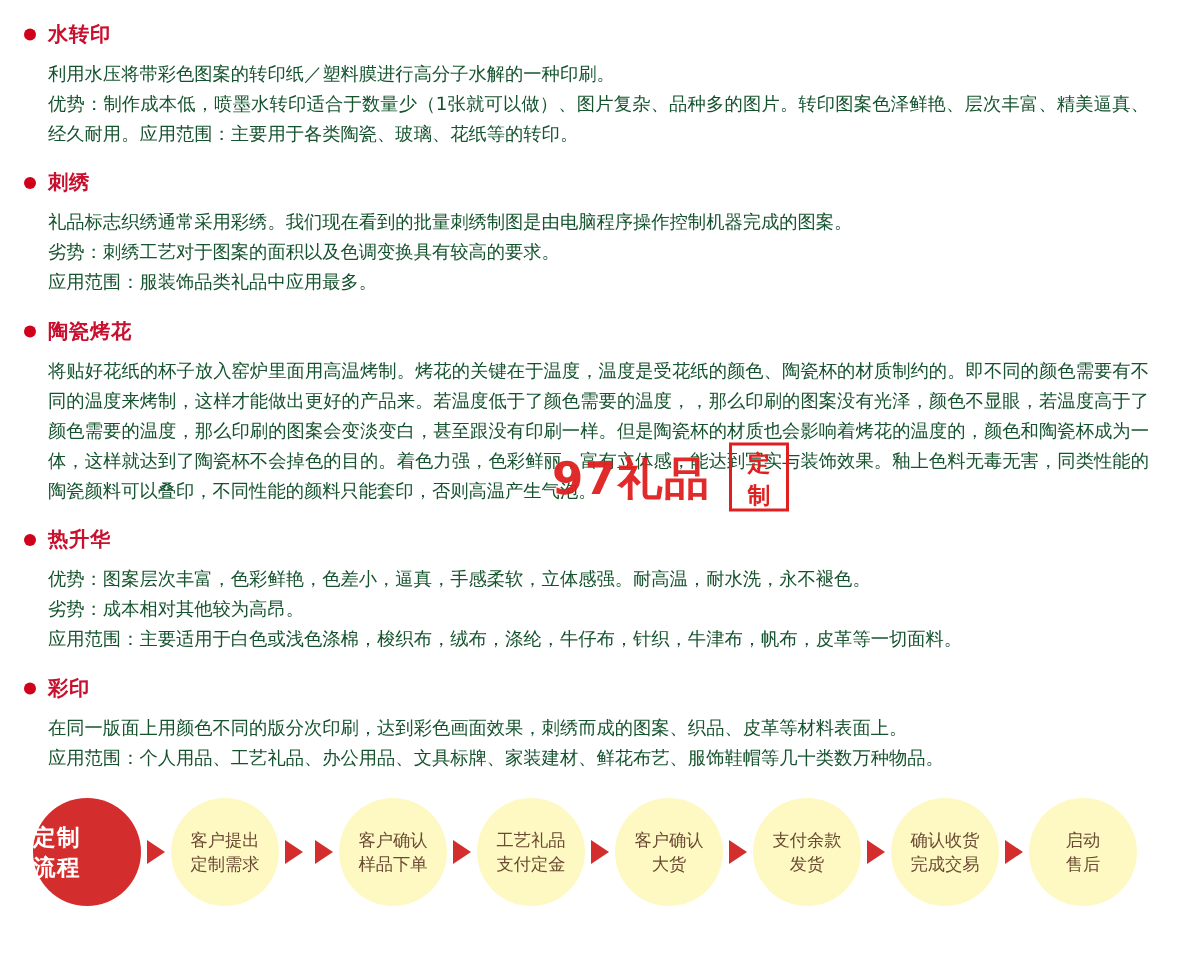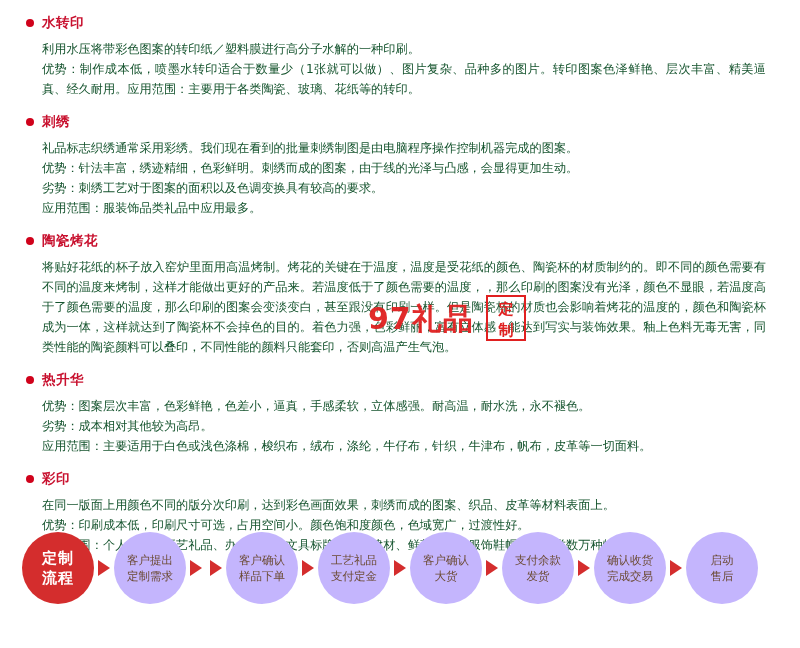--- a/index.html
+++ b/index.html
@@ -8,21 +8,21 @@
     background:#ffffff;
     font-family:"DejaVu Sans","Liberation Sans",sans-serif;
     color:#3a3a3a;
     position:relative;
     overflow:hidden;
   }
   .page{
     position:relative;
     width:800px;height:648px;
     box-sizing:border-box;
-    padding:14px 18px 0 18px;
+    padding:14px 18px 0 8px;
   }
   .section{ margin-bottom:14px; }
   .sec-head{
     display:flex;align-items:center;gap:8px;
     margin:0 0 7px 8px;
   }
   .bullet{
     width:8px;height:8px;border-radius:50%;
     background:#d0021b;
     flex:0 0 auto;
@@ -74,29 +74,29 @@
     position:absolute;
     left:22px;bottom:42px;
     width:760px;height:76px;
     display:flex;align-items:center;
   }
   .flow-badge{
     width:72px;height:72px;border-radius:50%;
     background:#d42d2d;
     color:#fff;
     display:flex;flex-direction:column;
-    align-items:center;justify-content:center;
+    align-items:flex-start;justify-content:center;
     font-size:15px;font-weight:bold;
     line-height:20px;
     flex:0 0 auto;
     letter-spacing:1px;
   }
   .flow-step{
     width:72px;height:72px;border-radius:50%;
-    background:#c4b5fd;
+    background:#fef9c3;
     color:#6b4a33;
     display:flex;flex-direction:column;
     align-items:center;justify-content:center;
     font-size:11.5px;
     line-height:16px;
     text-align:center;
     flex:0 0 auto;
   }
   .flow-step.last{ font-size:11.5px; }
   .arrow{
@@ -124,21 +124,20 @@
     </div>
   </div>
 
   <div class="section">
     <div class="sec-head">
       <span class="bullet"></span>
       <span class="sec-title">刺绣</span>
     </div>
     <div class="body-text">
       <p>礼品标志织绣通常采用彩绣。我们现在看到的批量刺绣制图是由电脑程序操作控制机器完成的图案。</p>
-      <p>优势：针法丰富，绣迹精细，色彩鲜明。刺绣而成的图案，由于线的光泽与凸感，会显得更加生动。</p>
       <p>劣势：刺绣工艺对于图案的面积以及色调变换具有较高的要求。</p>
       <p>应用范围：服装饰品类礼品中应用最多。</p>
     </div>
   </div>
 
   <div class="section">
     <div class="sec-head">
       <span class="bullet"></span>
       <span class="sec-title">陶瓷烤花</span>
     </div>
@@ -159,21 +158,20 @@
     </div>
   </div>
 
   <div class="section">
     <div class="sec-head">
       <span class="bullet"></span>
       <span class="sec-title">彩印</span>
     </div>
     <div class="body-text">
       <p>在同一版面上用颜色不同的版分次印刷，达到彩色画面效果，刺绣而成的图案、织品、皮革等材料表面上。</p>
-      <p>优势：印刷成本低，印刷尺寸可选，占用空间小。颜色饱和度颜色，色域宽广，过渡性好。</p>
       <p>应用范围：个人用品、工艺礼品、办公用品、文具标牌、家装建材、鲜花布艺、服饰鞋帽等几十类数万种物品。</p>
     </div>
   </div>
 
   <div class="watermark">
     <div class="wm-main">97礼品</div>
     <div class="wm-box">
       <div>定</div>
       <div>制</div>
     </div>

